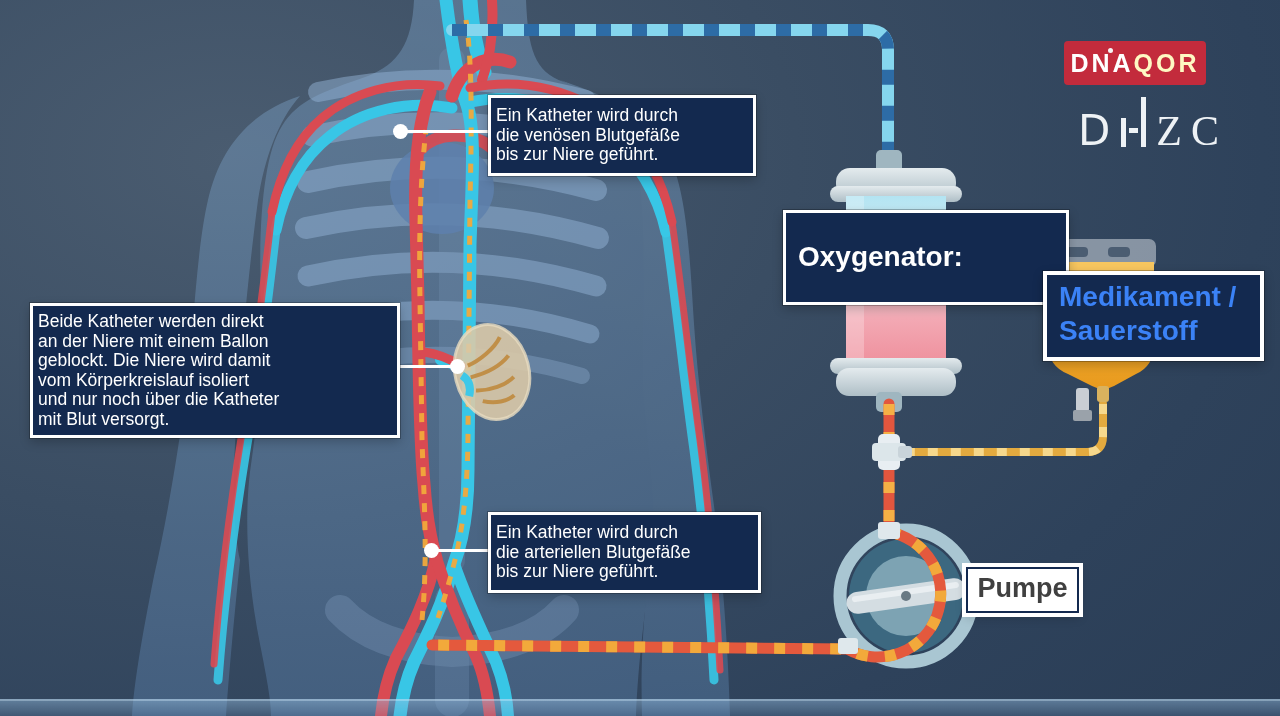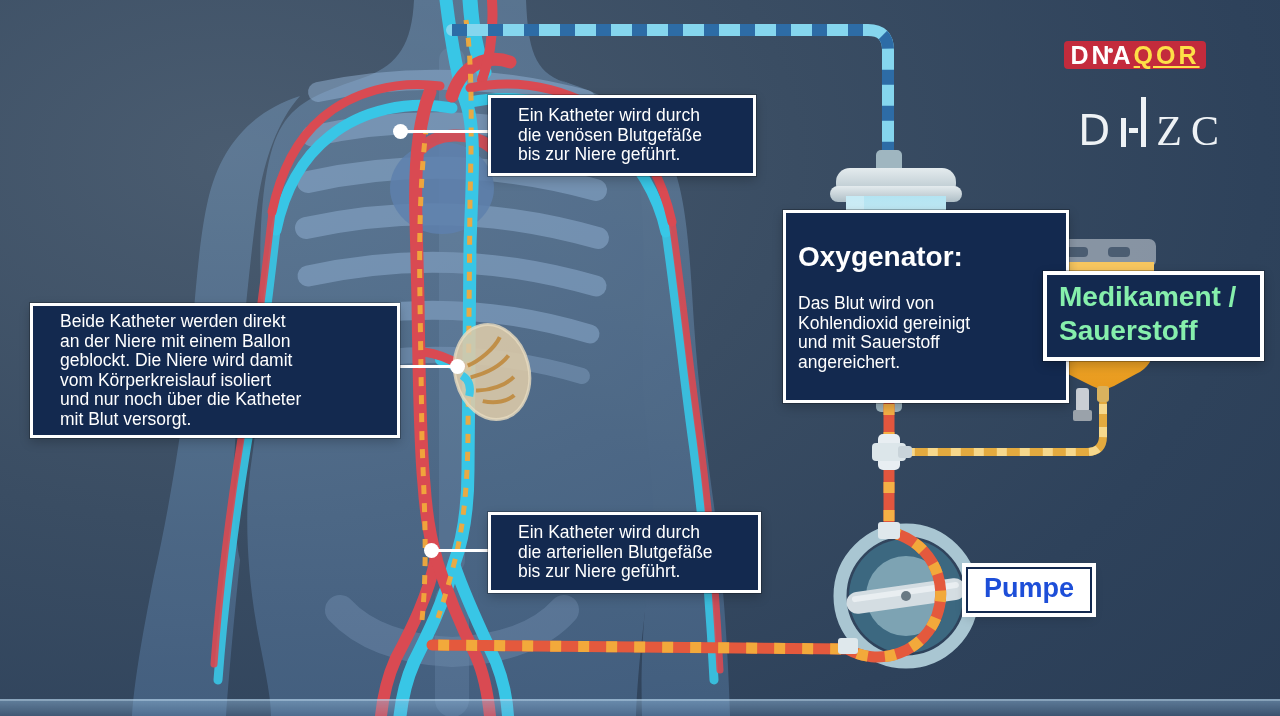--- a/index.html
+++ b/index.html
@@ -12,54 +12,54 @@
     position:absolute;left:0;top:699px;width:1280px;height:17px;
     background:linear-gradient(rgba(150,190,225,.45), rgba(110,150,195,.18));
     border-top:2px solid rgba(200,230,250,.55);
   }
   svg{position:absolute;left:0;top:0;}
   
   .callout{
     position:absolute;box-sizing:border-box;
     background:#13294f;border:3px solid #ffffff;color:#ffffff;
     font-size:17.5px;line-height:19.5px;font-weight:400;
-    padding:8px 27px;white-space:pre-line;
+    padding:8px 5px;white-space:pre-line;
     box-shadow:0 0 0 1px rgba(0,0,0,.25), 0 4px 10px rgba(0,0,0,.22);
   }
   .callout-venous{left:488px;top:95px;width:268px;}
   .callout-balloon{left:30px;top:303px;width:370px;padding-top:6px;padding-bottom:6px;}
   .callout-oxy{left:783px;top:210px;width:286px;padding:8px 12px;}
   .callout-oxy .oxy-title{font-weight:700;font-size:28px;line-height:32px;margin:0 0 2px 0;white-space:normal;}
   .callout-arterial{left:488px;top:512px;width:273px;}
   .label-box{
-    position:absolute;box-sizing:border-box;color:#86efac;font-weight:700;
+    position:absolute;box-sizing:border-box;color:#3b82f6;font-weight:700;
     box-shadow:0 0 0 1px rgba(0,0,0,.25), 0 4px 10px rgba(0,0,0,.22);
   }
   .label-medication{
     left:1043px;top:271px;width:221px;height:90px;
     background:#13294f;border:4px solid #ffffff;
     font-size:28px;line-height:34px;padding:5px 12px;
   }
   .label-pump{
-    left:966px;top:567px;width:126px;height:46px;
-    background:#ffffff;color:#1d4ed8;border:2px solid #13294f;
+    left:966px;top:567px;width:113px;height:46px;
+    background:#ffffff;color:#404040;border:2px solid #13294f;
     outline:4px solid #ffffff;
     font-size:27px;line-height:38px;text-align:center;
   }
   
   .leader{position:absolute;height:3px;background:#ffffff;}
   .leader-dot{position:absolute;width:15px;height:15px;border-radius:50%;background:#ffffff;}
   
   .logo-dnaqor{
-    position:absolute;left:1064px;top:41px;width:142px;height:28px;
+    position:absolute;left:1064px;top:41px;width:142px;height:44px;
     background:#c32b3c;border-radius:4px;display:flex;align-items:center;justify-content:center;
     font-weight:700;font-size:25px;letter-spacing:3px;color:#ffffff;
   }
   .logo-dnaqor .idot{position:absolute;left:44px;top:7px;width:5px;height:5px;border-radius:50%;background:#f5f5f5;}
-  .logo-dnaqor .orange{color:#fde047;text-decoration:underline;}
+  .logo-dnaqor .orange{color:#fef9c3;}
   .logo-dhzc{
     position:absolute;left:1078px;top:97px;height:56px;display:flex;align-items:flex-end;
     color:#eef2f5;font-family:"DejaVu Sans", sans-serif;font-weight:400;
     font-size:42px;line-height:44px;letter-spacing:9px;
   }
   .dhzc-h{display:inline-flex;align-items:flex-end;margin:0 10px 6px 2px;}
   .dhzc-h .bar1{width:5px;height:29px;background:#eef2f5;}
   .dhzc-h .dash{width:9px;height:5px;background:#eef2f5;margin:0 3px 14px 3px;}
   .dhzc-h .bar2{width:5px;height:50px;background:#eef2f5;}
   .dhzc .zc{display:inline-block;font-family:Liberation Serif, serif;}
@@ -232,24 +232,20 @@
 
   <div class="callout callout-balloon">Beide Katheter werden direkt
 an der Niere mit einem Ballon
 geblockt. Die Niere wird damit
 vom Körperkreislauf isoliert
 und nur noch über die Katheter
 mit Blut versorgt.</div>
 
   <div class="callout callout-oxy">
     <div class="oxy-title">Oxygenator:</div>
-    <div>Das Blut wird von
-Kohlendioxid gereinigt
-und mit Sauerstoff
-angereichert.</div>
   </div>
 
   <div class="callout callout-arterial">Ein Katheter wird durch
 die arteriellen Blutgefäße
 bis zur Niere geführt.</div>
 
   <div class="label-box label-medication">
     <div>Medikament /</div>
     <div>Sauerstoff</div>
   </div>

